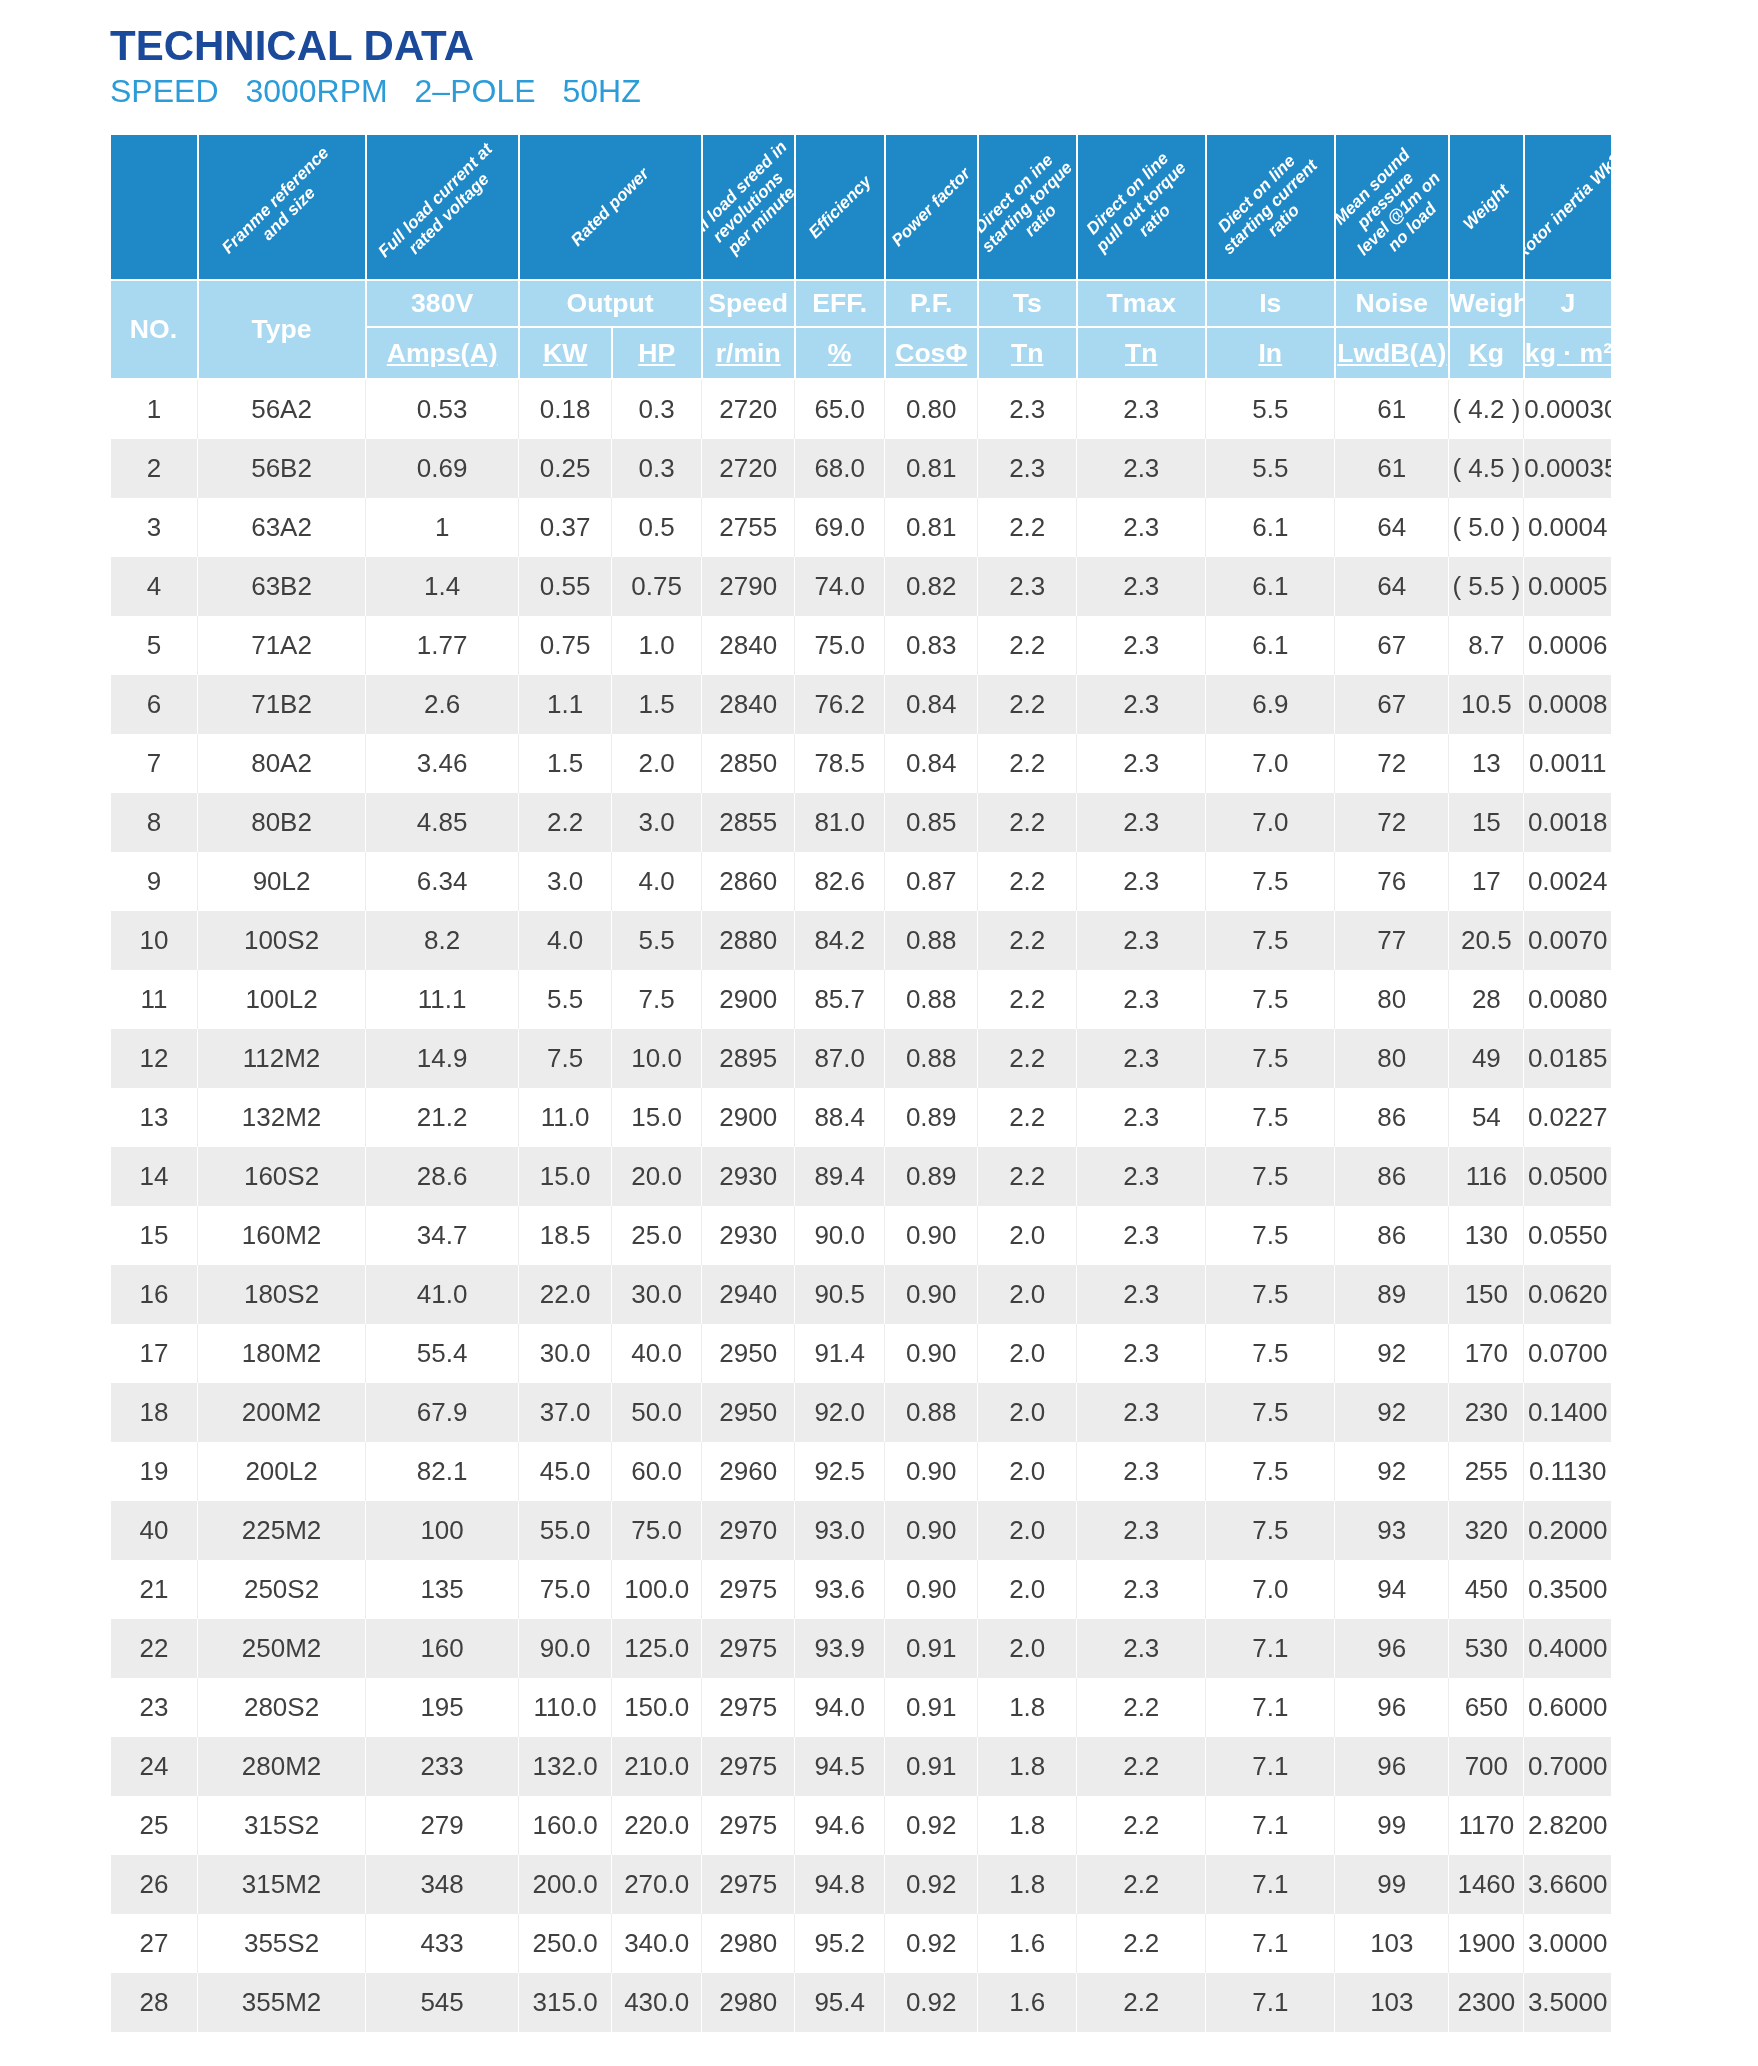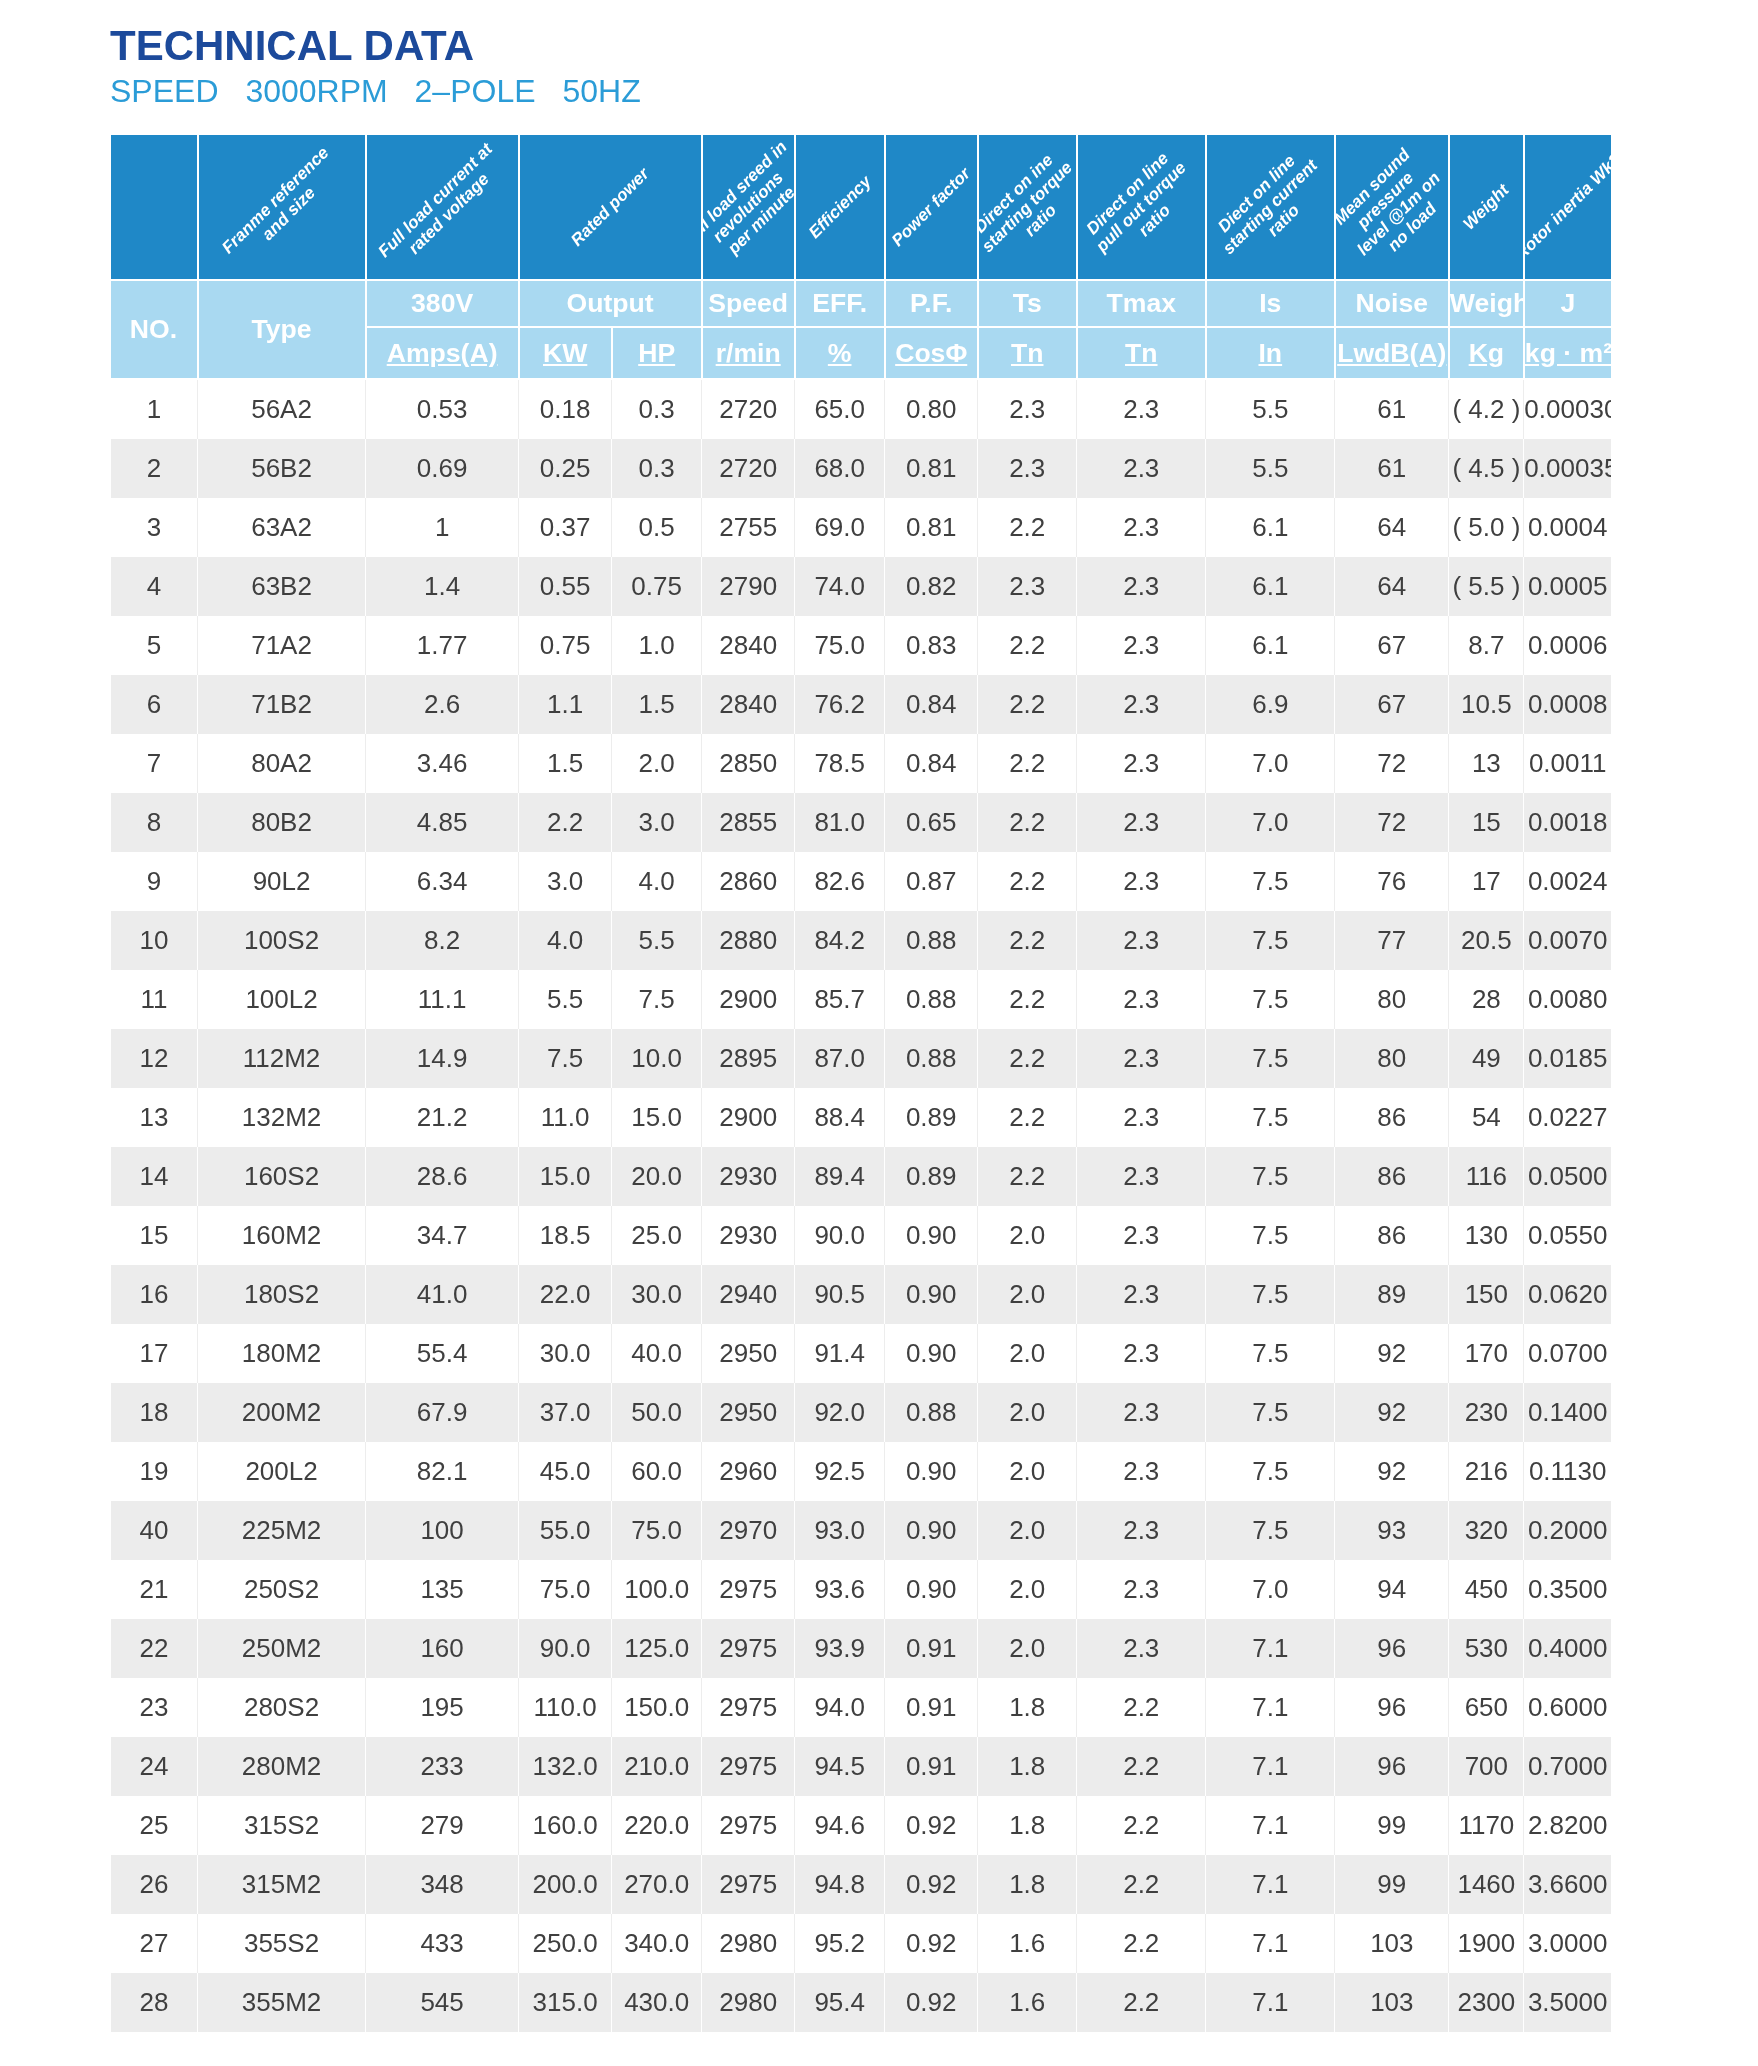--- a/index.html
+++ b/index.html
@@ -297,21 +297,21 @@
           <td>0.0011</td>
         </tr>
         <tr class="even">
           <td>8</td>
           <td>80B2</td>
           <td>4.85</td>
           <td>2.2</td>
           <td>3.0</td>
           <td>2855</td>
           <td>81.0</td>
-          <td>0.65</td>
+          <td>0.85</td>
           <td>2.2</td>
           <td>2.3</td>
           <td>7.0</td>
           <td>72</td>
           <td>15</td>
           <td>0.0018</td>
         </tr>
         <tr class="odd">
           <td>9</td>
           <td>90L2</td>
@@ -478,21 +478,21 @@
           <td>82.1</td>
           <td>45.0</td>
           <td>60.0</td>
           <td>2960</td>
           <td>92.5</td>
           <td>0.90</td>
           <td>2.0</td>
           <td>2.3</td>
           <td>7.5</td>
           <td>92</td>
-          <td>216</td>
+          <td>255</td>
           <td>0.1130</td>
         </tr>
         <tr class="even">
           <td>40</td>
           <td>225M2</td>
           <td>100</td>
           <td>55.0</td>
           <td>75.0</td>
           <td>2970</td>
           <td>93.0</td>

